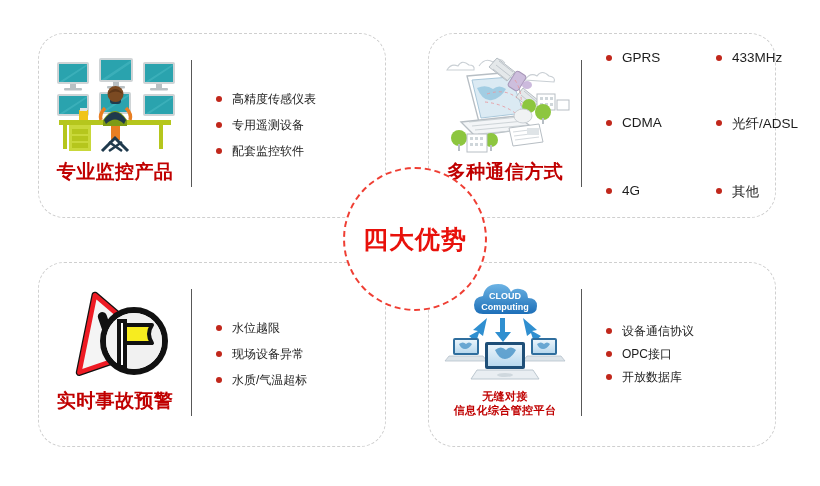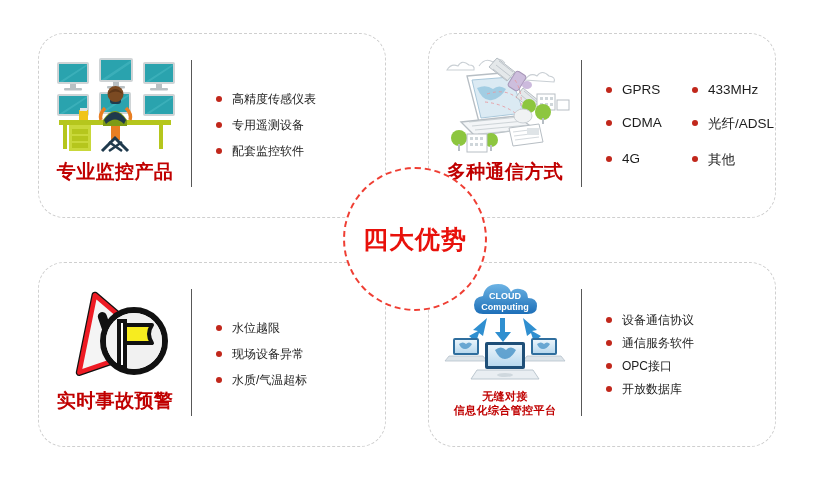--- a/index.html
+++ b/index.html
@@ -98,20 +98,21 @@
     width: 6px;
     height: 6px;
     border-radius: 50%;
     background: #c1271b;
   }
   .grid2 {
     display: grid;
     grid-template-columns: 78px auto;
     row-gap: 0px;
     column-gap: 8px;
+    gap: 32px;
   }
   .grid2 .cell {
     position: relative;
     padding-left: 18px;
     font-size: 13.5px;
     color: #1d1d1d;
     margin: 9px 0;
     white-space: nowrap;
   }
   .grid2 .cell::before {
@@ -419,21 +420,20 @@
       </div>
       <div class="card-label two-line">
         <div>无缝对接</div>
         <div>信息化综合管控平台</div>
       </div>
     </div>
     <div class="divider"></div>
     <div class="card-right">
       <ul class="blist four">
         <li>设备通信协议</li>
-        <li>通信服务软件</li>
         <li>OPC接口</li>
         <li>开放数据库</li>
       </ul>
     </div>
   </div>
 
   <div id="center-badge">
     <span id="center-title">四大优势</span>
   </div>
 

